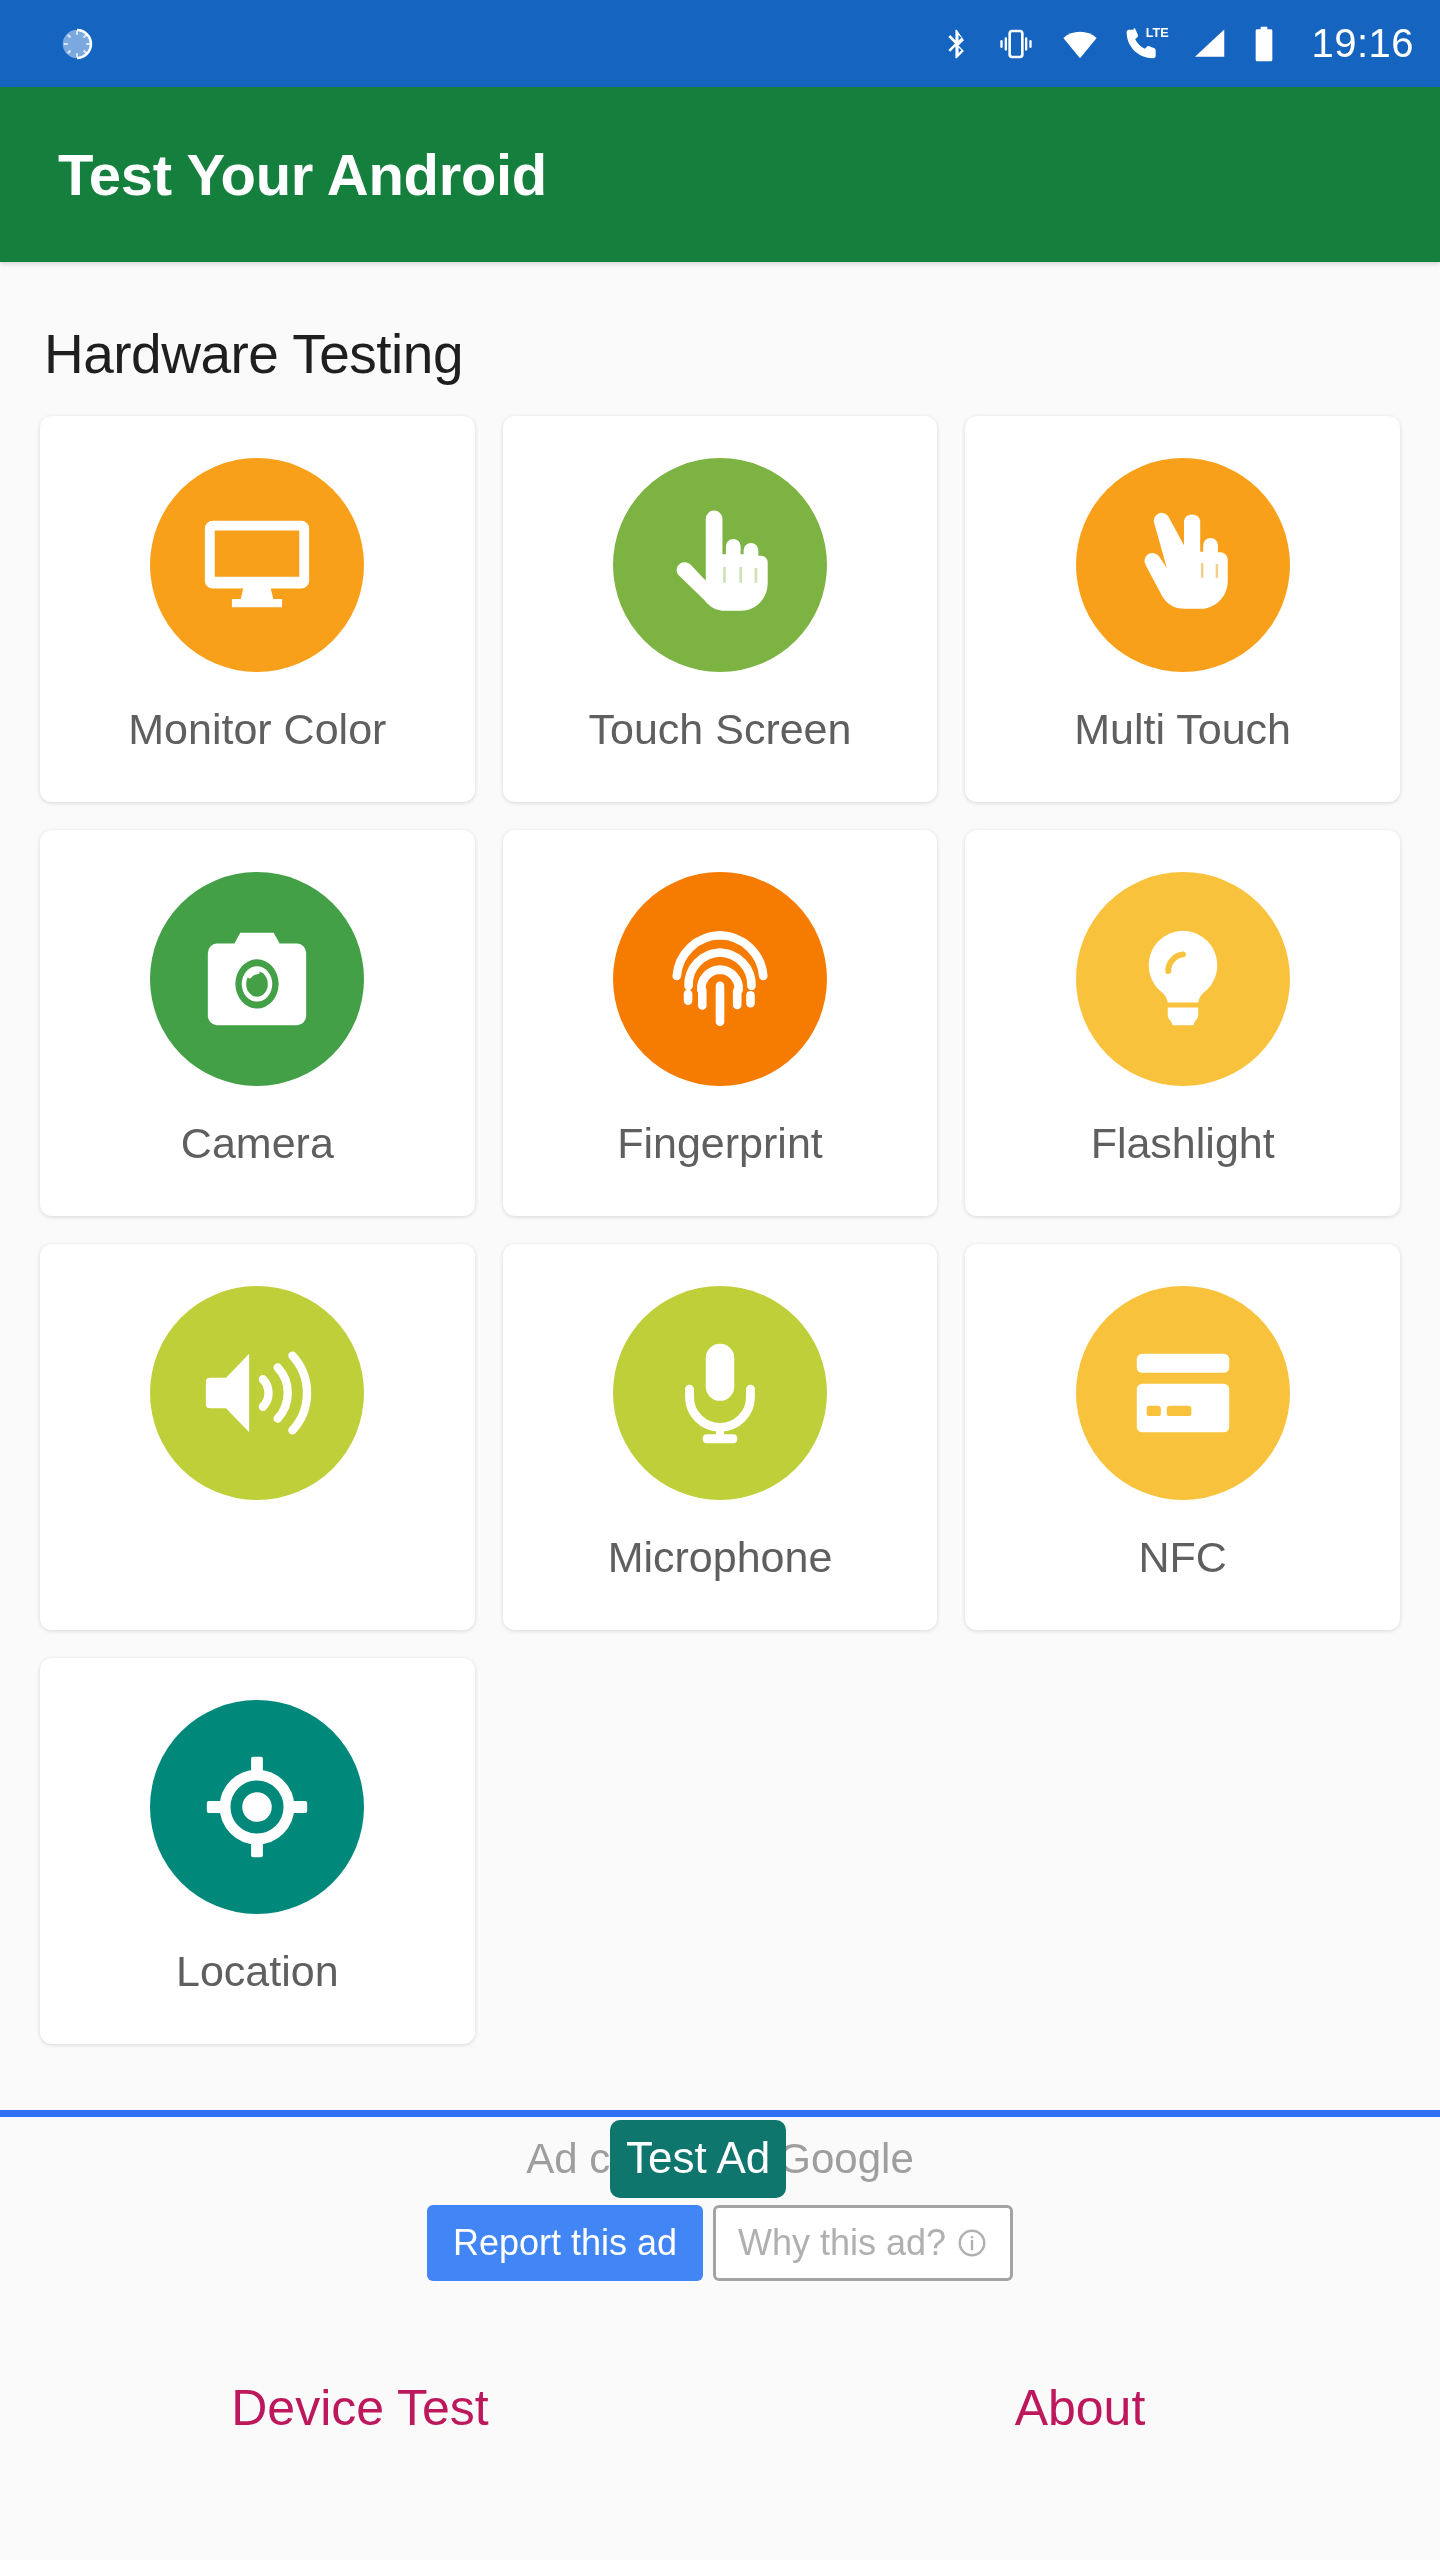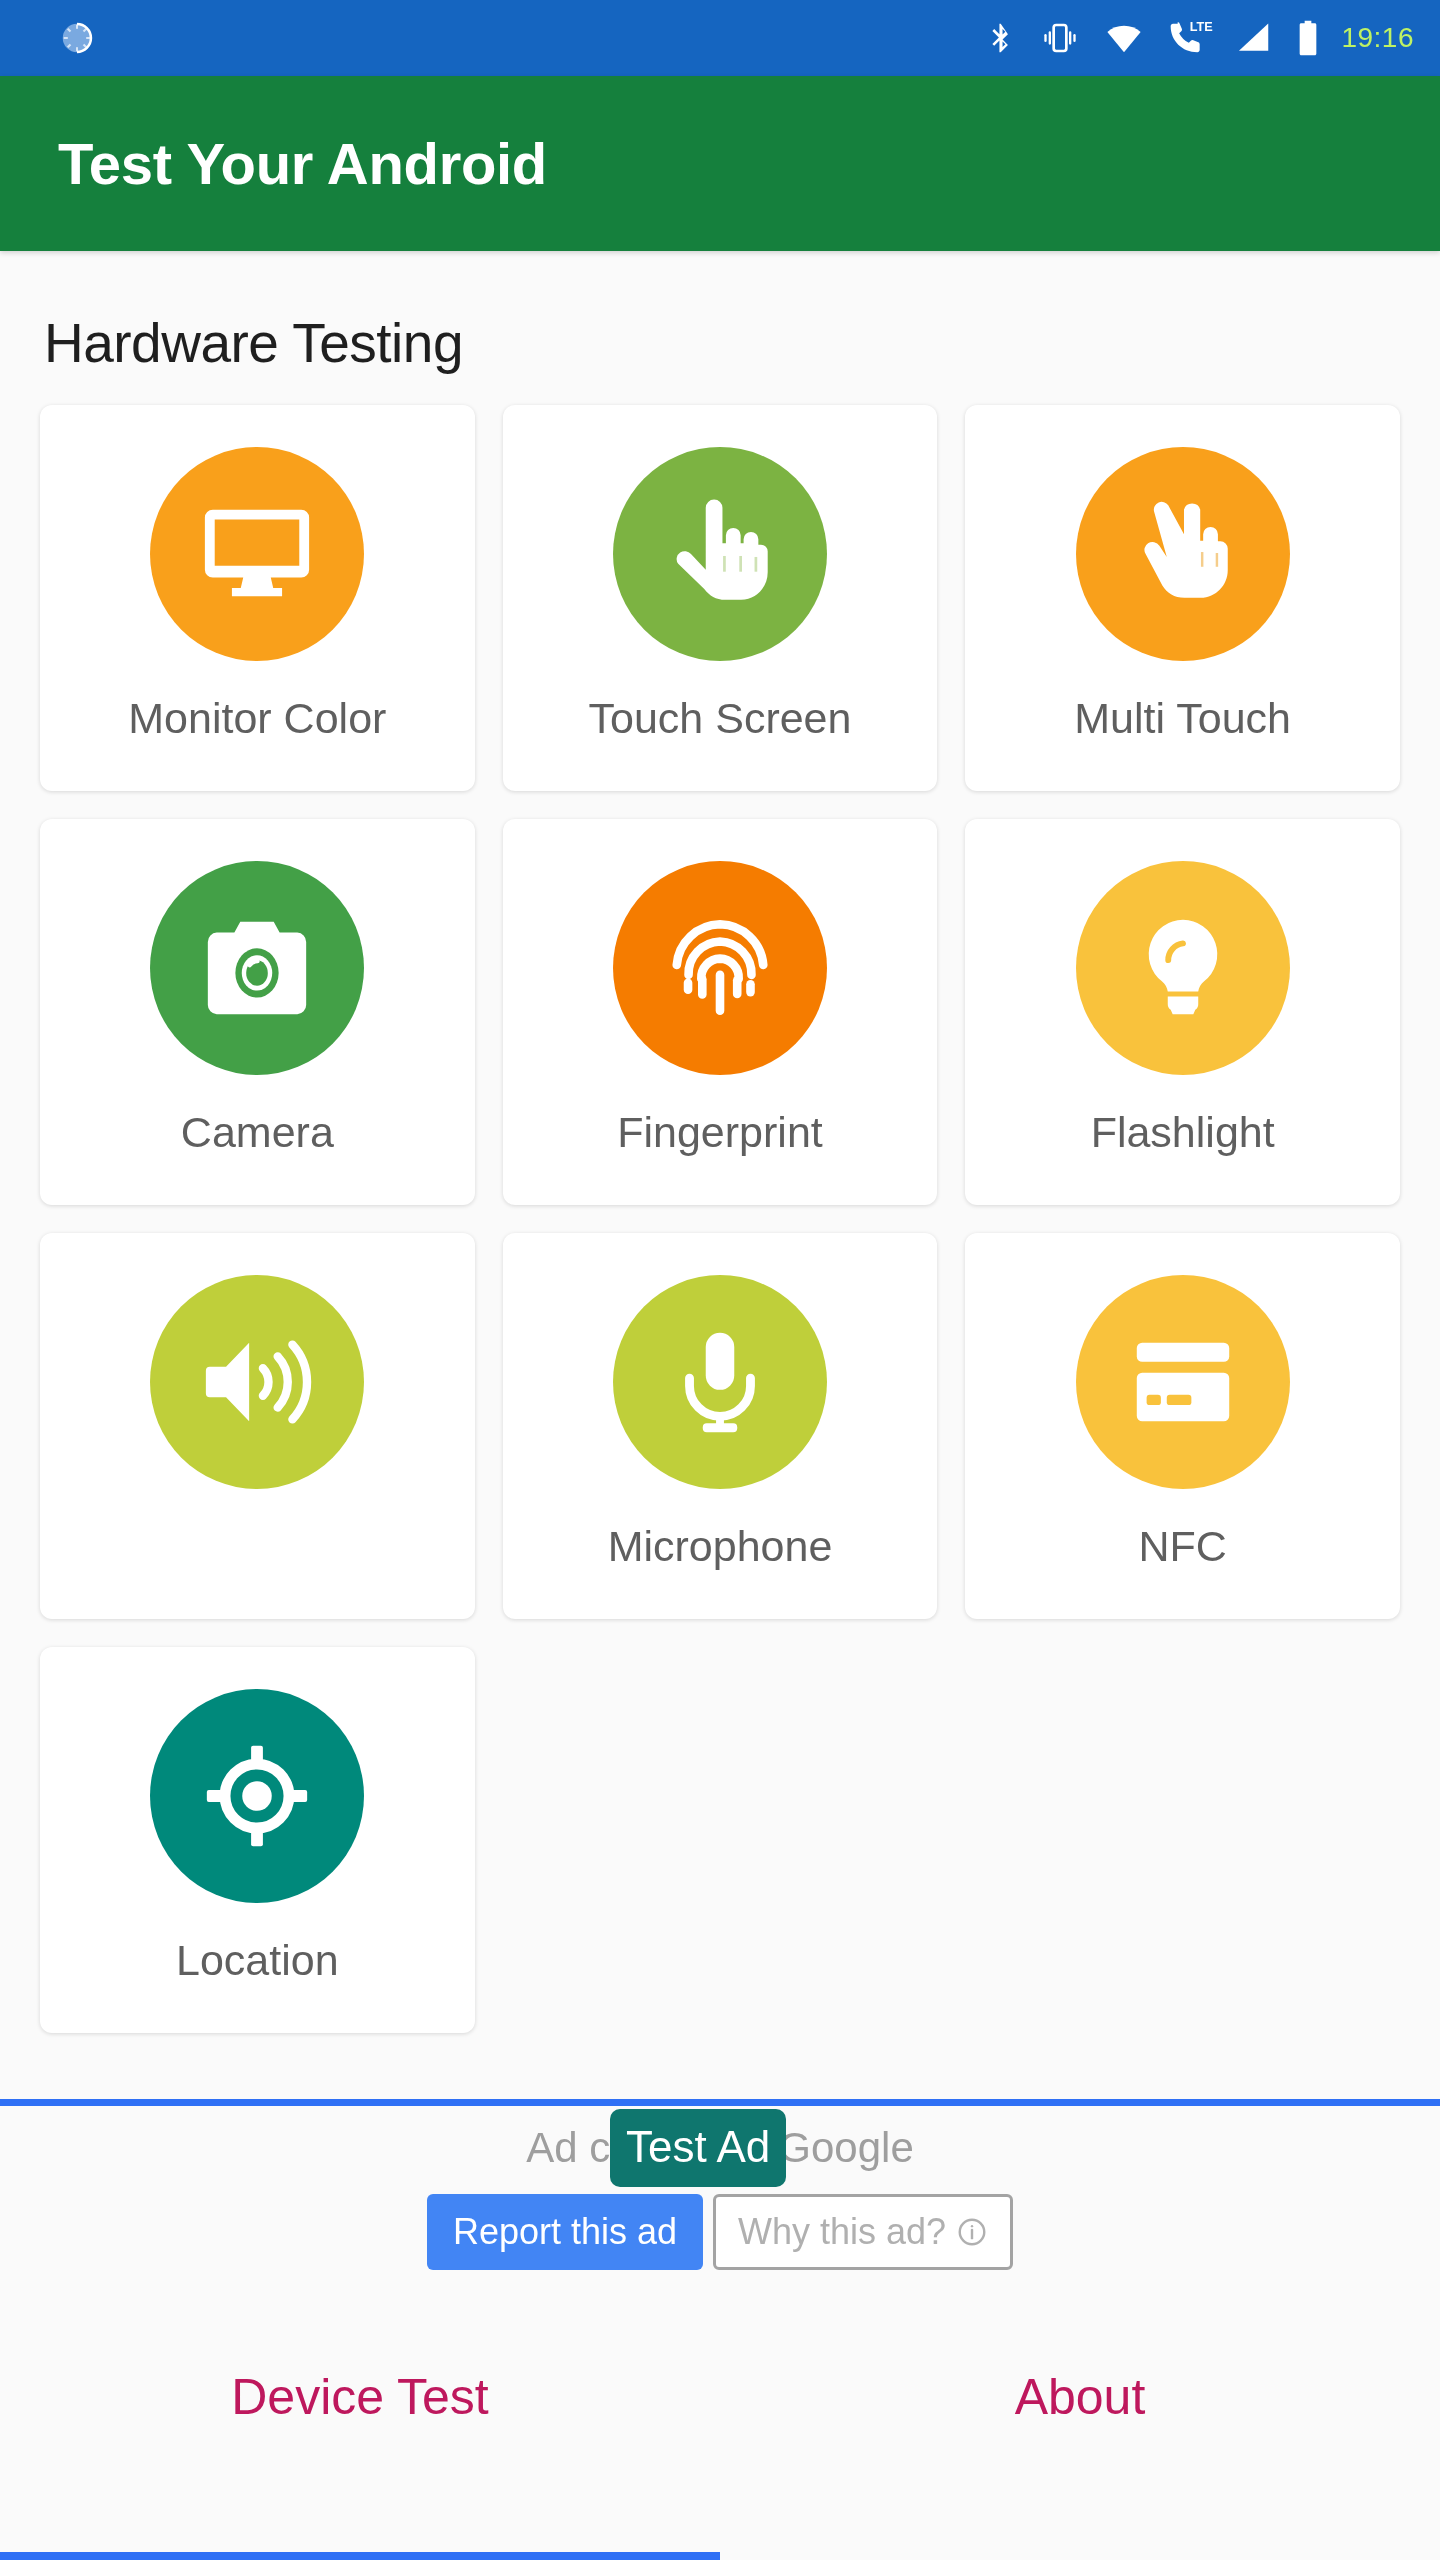--- a/index.html
+++ b/index.html
@@ -5,32 +5,32 @@
   * { box-sizing: border-box; margin: 0; padding: 0; }
   html, body {
     width: 1440px; height: 2560px;
     background: #FAFAFA;
     font-family: "Liberation Sans", sans-serif;
     overflow: hidden;
   }
 
   
   .status-bar {
-    height: 76px; width: 100%;
+    height: 87px; width: 100%;
     background: #1565C0;
     display: flex; align-items: center;
     padding: 0 26px 0 58px;
     color: #fff;
   }
   .status-left { display: flex; align-items: center; }
   .status-right { margin-left: auto; display: flex; align-items: center; gap: 20px; }
   .sb-ico { display: block; }
   .sb-clock {
-    font-size: 28px; font-weight: 400; letter-spacing: 0.5px;
-    color: #bef264;
+    font-size: 40px; font-weight: 400; letter-spacing: 0.5px;
+    margin-left: 14px; color: #ffffff;
   }
 
   
   .app-bar {
     height: 175px; width: 100%;
     background: #15803d;
     display: flex; align-items: center;
     padding-left: 58px;
     box-shadow: 0 2px 5px rgba(0,0,0,0.16);
     position: relative; z-index: 5;

